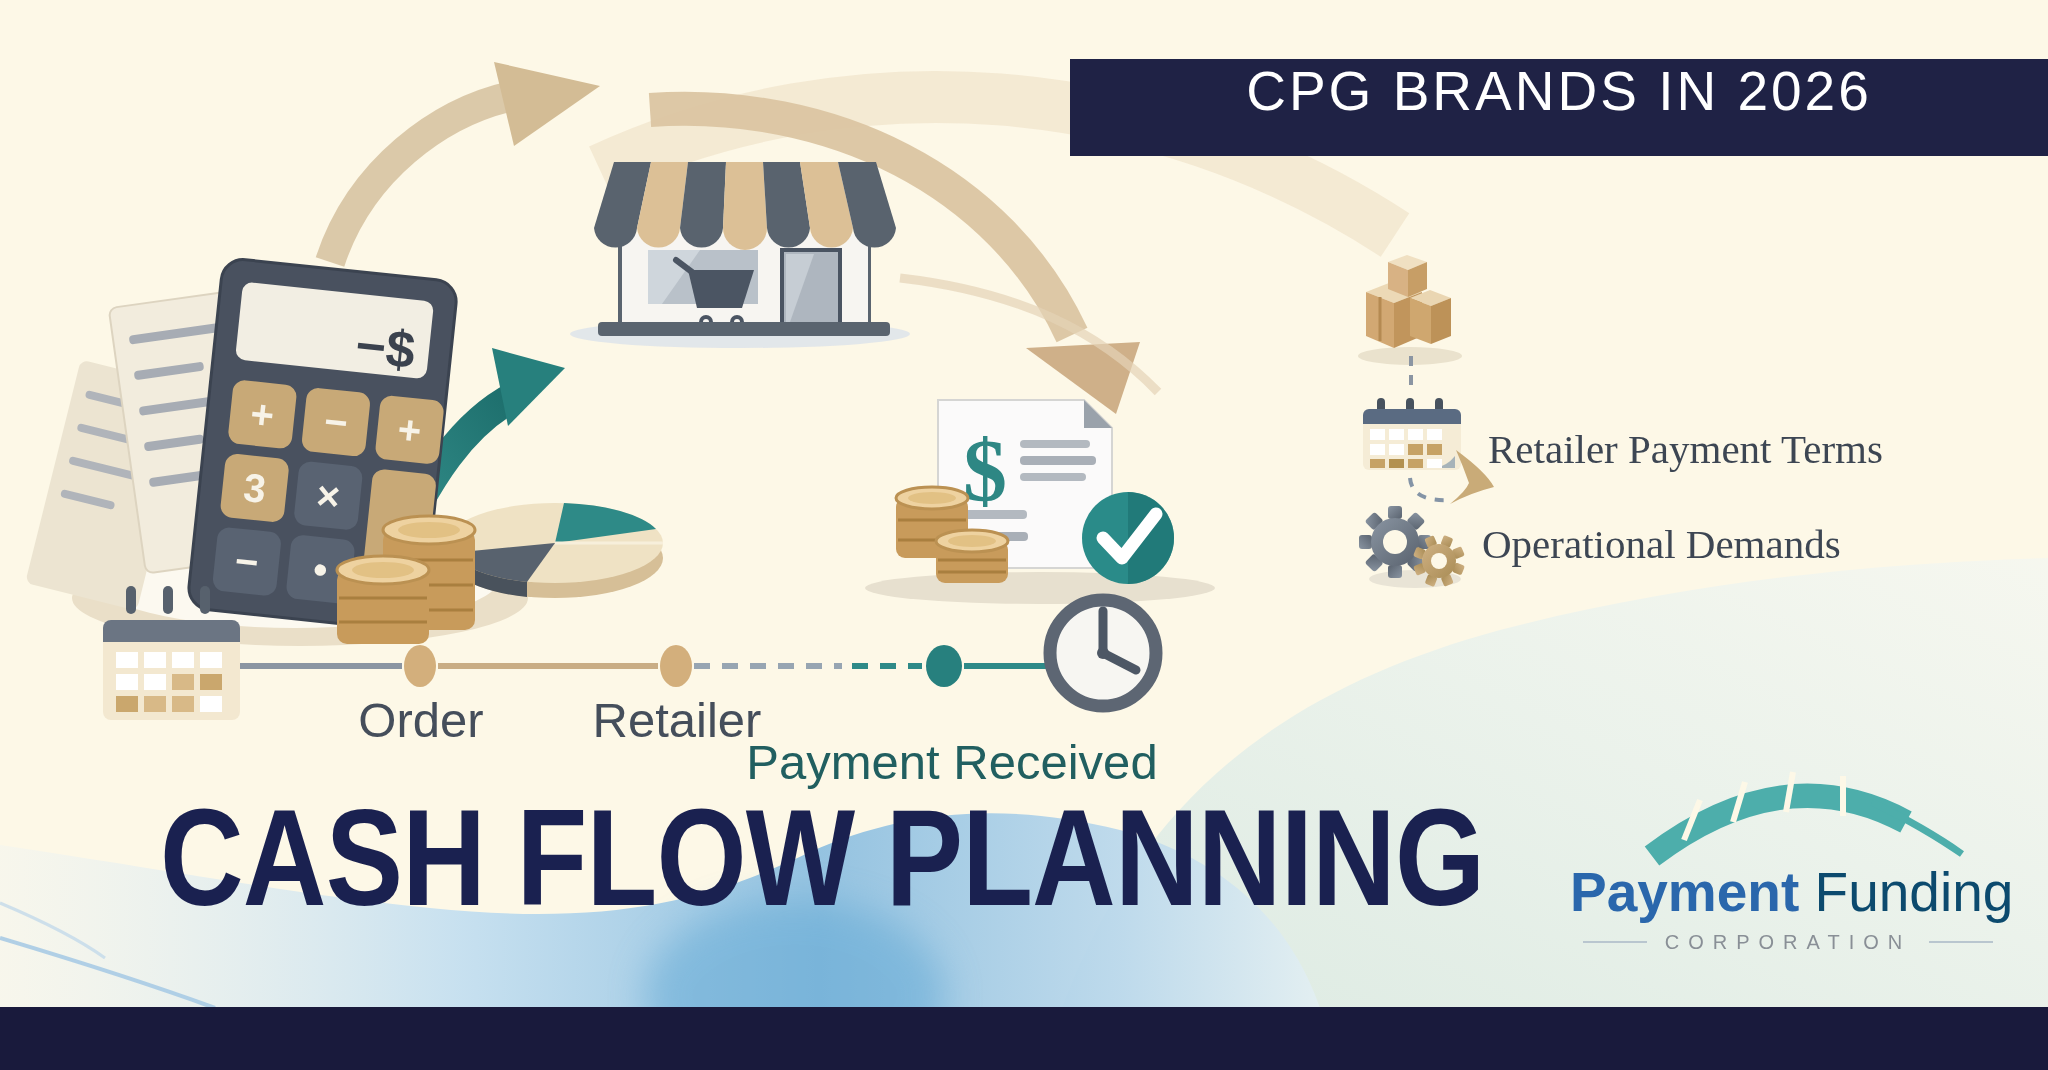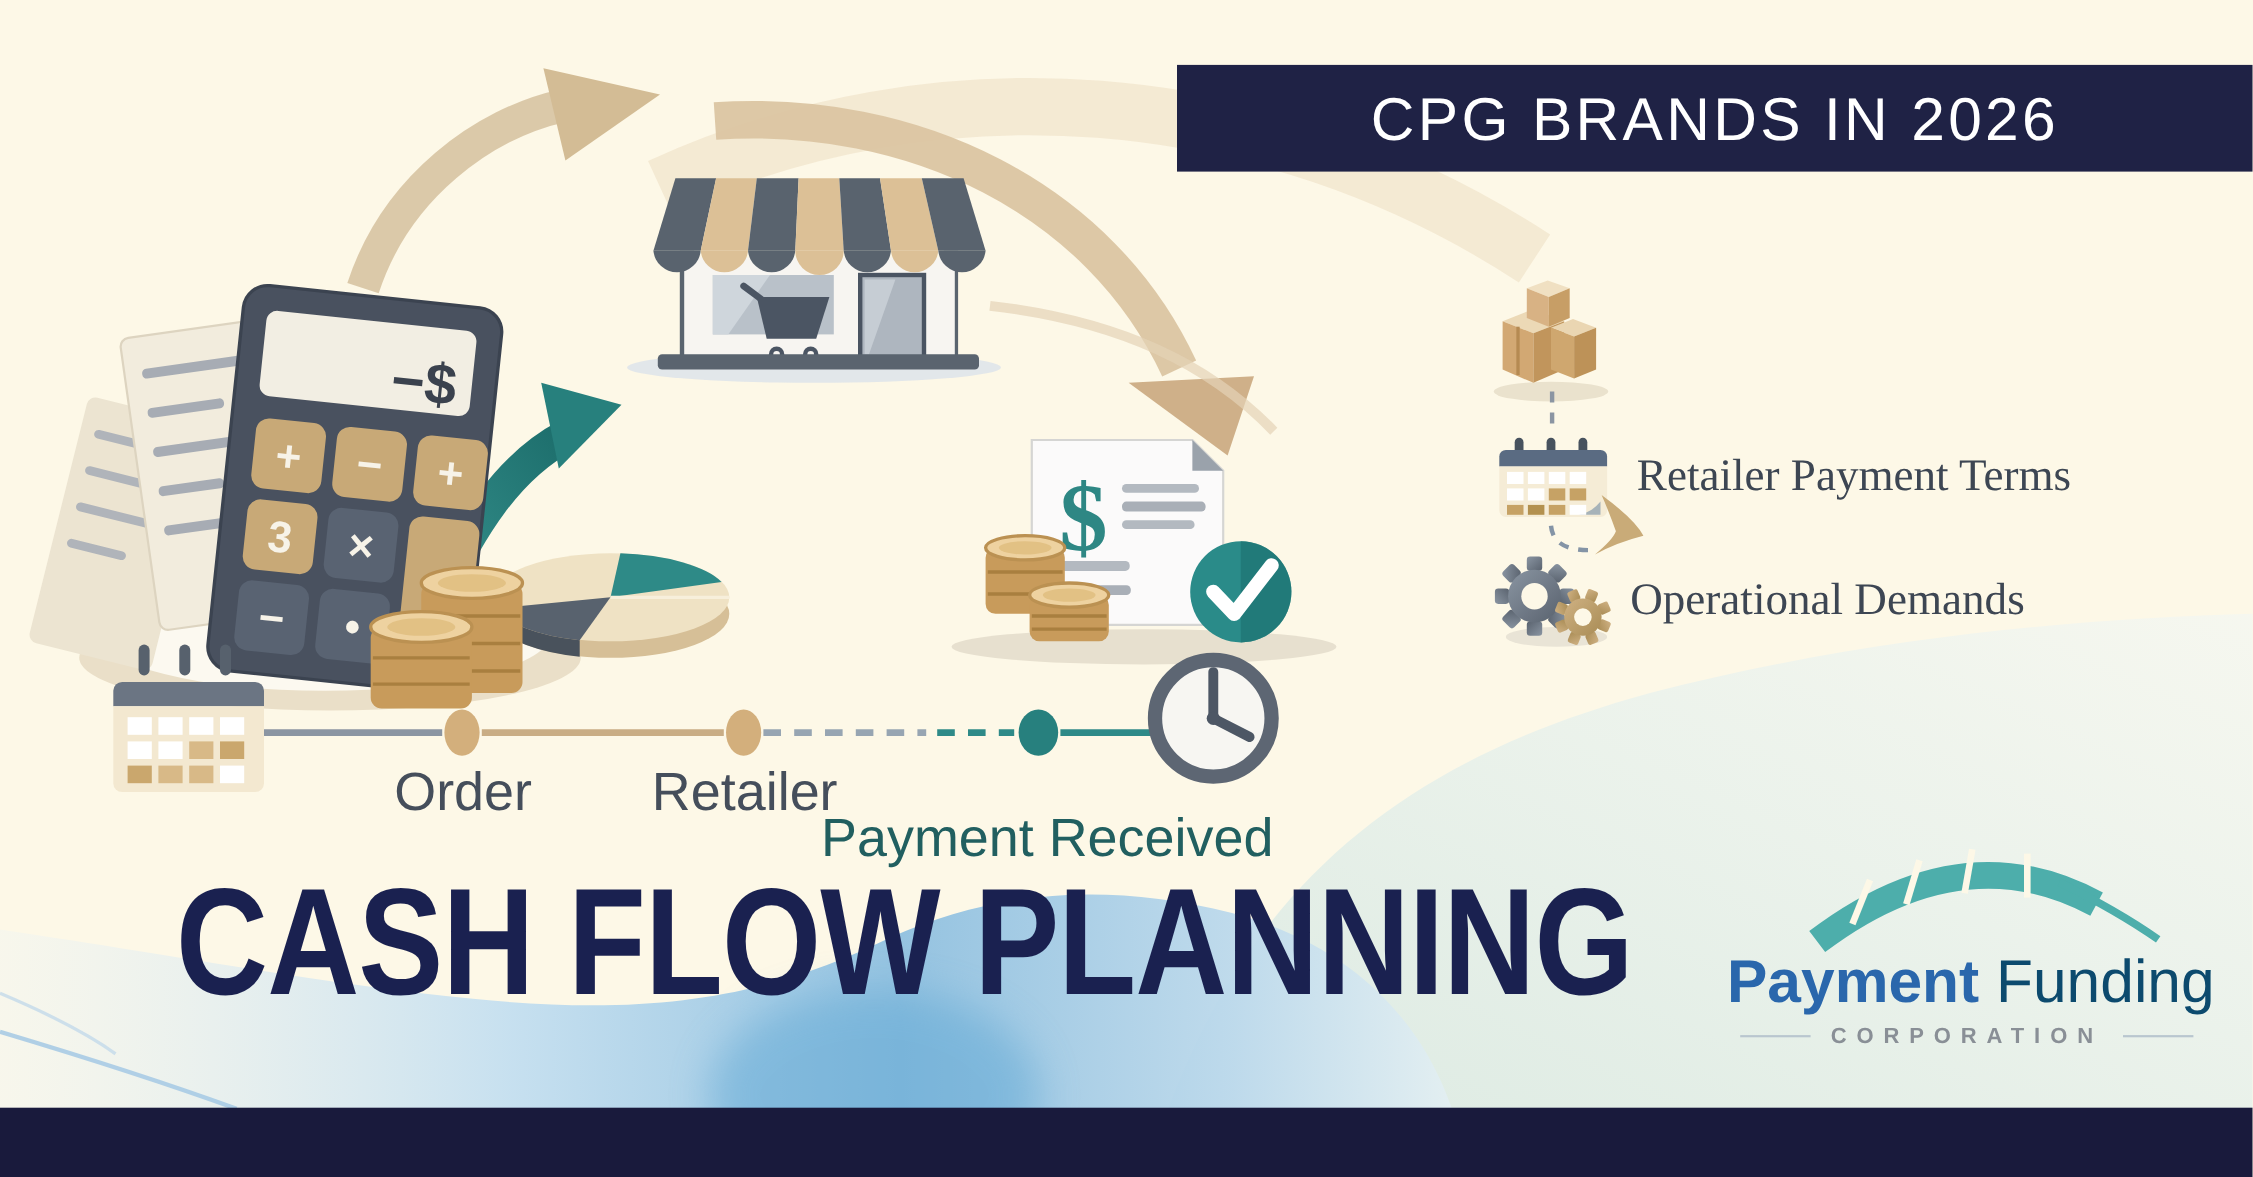--- a/index.html
+++ b/index.html
@@ -2,41 +2,41 @@
 <html><head>
 <meta charset="utf-8">
 <style>
   html,body{margin:0;padding:0;background:#fdf8e7;}
   .canvas{position:relative;width:2048px;height:1070px;background:#fdf8e7;overflow:hidden;
           font-family:"Liberation Sans",sans-serif;}
   .abs{position:absolute;}
   svg{display:block;}
   
   .banner{left:1070px;top:59px;width:978px;height:97px;background:#1f2245;
-          display:flex;align-items:center;justify-content:center;}
+          display:flex;justify-content:center;}
   .banner span{color:#ffffff;font-size:55px;letter-spacing:3px;font-weight:400;}
   
   .headline{left:160px;top:788px;font-size:138px;font-weight:700;color:#1a2150;
             letter-spacing:-1px;transform:scaleX(.84);transform-origin:left top;
             white-space:nowrap;line-height:1;}
   
   .factor-label{font-family:"Liberation Serif",serif;font-size:41px;color:#3d4653;
                 white-space:nowrap;transform:translateY(-50%);}
   
   .tl-label{font-family:Liberation Sans, sans-serif;font-size:49px;color:#454e5b;
             white-space:nowrap;transform:translateX(-50%);}
   .tl-label.teal{color:#215f60;margin-top:40px;}
   
   .logo-text{left:1570px;top:862px;width:436px;text-align:center;}
   .logo-name{font-size:55px;line-height:1.1;white-space:nowrap;}
   .logo-name .b{font-weight:700;color:#2a67ac;}
   .logo-name .r{font-weight:400;color:#0c4a6e;}
   .logo-sub{margin-top:8px;display:flex;align-items:center;justify-content:center;gap:18px;}
   .logo-sub .line{width:64px;height:2px;background:#b9c6cf;}
-  .logo-sub span{font-size:20px;letter-spacing:9px;color:#898f96;font-weight:700;}
+  .logo-sub span{font-size:20px;letter-spacing:9px;color:#898f96;font-weight:400;}
   
   .footer{left:0;top:1007px;width:2048px;height:63px;background:#191a3c;}
 </style>
 </head>
 <body>
 
 <div class="canvas">
 
   <svg class="abs" style="left:0;top:0" width="2048" height="1070" viewBox="0 0 2048 1070">
     <defs>
@@ -346,21 +346,21 @@
       </g>
     </g>
   </svg>
 
   <div class="abs banner">
     <span>CPG BRANDS IN 2026</span>
   </div>
 
   <div class="abs headline">CASH FLOW PLANNING</div>
 
-  <div class="abs factor-label" style="left:1488px;top:431px">Retailer Payment Terms</div>
+  <div class="abs factor-label" style="left:1488px;top:449px">Retailer Payment Terms</div>
   <div class="abs factor-label" style="left:1482px;top:544px">Operational Demands</div>
 
   <div class="abs tl-label" style="left:421px;top:692px">Order</div>
   <div class="abs tl-label" style="left:677px;top:692px">Retailer</div>
   <div class="abs tl-label teal" style="left:952px;top:694px">Payment Received</div>
 
   <div class="abs logo-text">
     <div class="logo-name">
       <span class="b">Payment</span>
       <span class="r">Funding</span>

